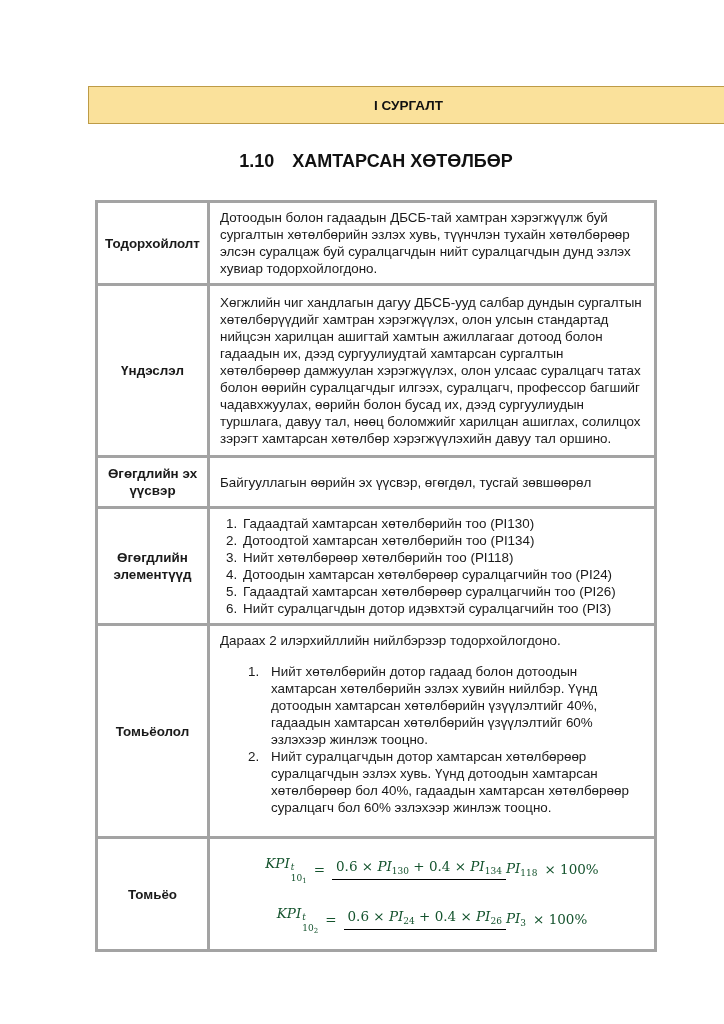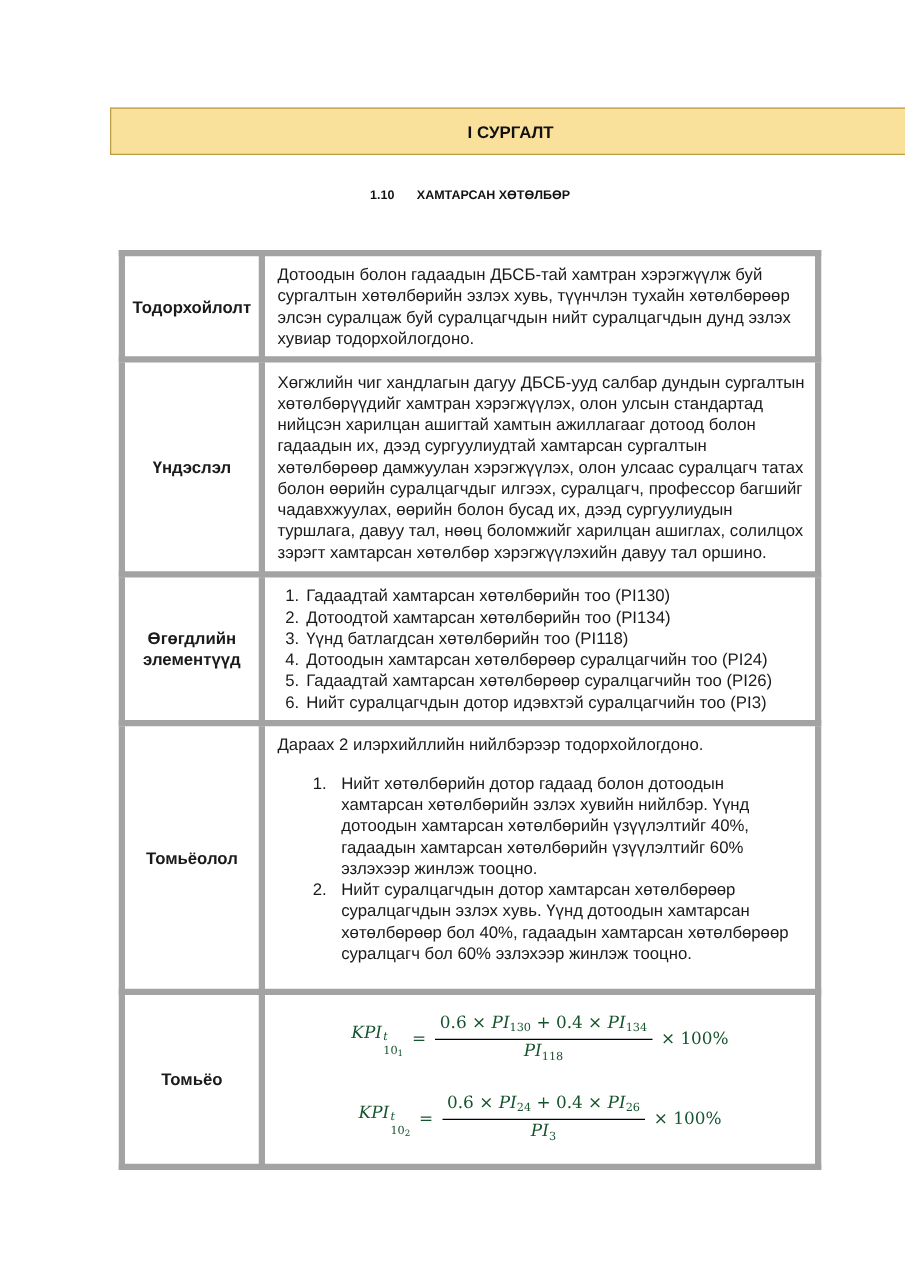--- a/index.html
+++ b/index.html
@@ -25,36 +25,36 @@
     font-weight:bold;
     font-size:13.5px;
     color:#111;
   }
   .doc-title {
     position:absolute;
     left:95px; top:151px;
     width:562px;
     text-align:center;
     font-weight:bold;
-    font-size:10px;
+    font-size:18px;
     color:#111;
   }
   .doc-title .t-num { margin-right:18px; }
 
   table.def-table {
     position:absolute;
     left:95px; top:200px;
     width:562px;
     border-collapse:collapse;
     table-layout:fixed;
     font-size:13.4px;
     line-height:17px;
   }
   table.def-table td {
-    border:5px solid #a3a3a3;
+    border:3px solid #a3a3a3;
     vertical-align:middle;
   }
   td.label-cell {
     width:112px;
     text-align:center;
     font-weight:bold;
     padding:4px 6px;
   }
   td.content-cell {
     padding:6px 7px 6px 10px;
@@ -90,21 +90,21 @@
     align-items:flex-start;
     line-height:1;
     margin-left:1px;
     transform:translateY(2px);
   }
   .stk-sup { font-size:9px; font-style:italic; }
   .stk-sub { font-size:9px; margin-top:2px; white-space:nowrap; }
   .subsub { font-size:7px; vertical-align:-2px; }
   .frac {
     display:inline-flex;
-    flex-direction:column;
+    flex-direction:row;
     align-items:center;
     line-height:1.3;
   }
   .frac .num {
     border-bottom:1px solid #000;
     padding:0 4px 1px 4px;
     white-space:nowrap;
   }
   .frac .den { padding-top:1px; white-space:nowrap; }
   .msub { font-size:9px; vertical-align:-3px; }
@@ -135,30 +135,38 @@
 
       <tr style="height:172px;">
         <td class="label-cell">
           <span>Үндэслэл</span>
         </td>
         <td class="content-cell">
           <span>Хөгжлийн чиг хандлагын дагуу ДБСБ-ууд салбар дундын сургалтын хөтөлбөрүүдийг хамтран хэрэгжүүлэх, олон улсын стандартад нийцсэн харилцан ашигтай хамтын ажиллагааг дотоод болон гадаадын их, дээд сургуулиудтай хамтарсан сургалтын хөтөлбөрөөр дамжуулан хэрэгжүүлэх, олон улсаас суралцагч татах болон өөрийн суралцагчдыг илгээх, суралцагч, профессор багшийг чадавхжуулах, өөрийн болон бусад их, дээд сургуулиудын туршлага, давуу тал, нөөц боломжийг харилцан ашиглах, солилцох зэрэгт хамтарсан хөтөлбөр хэрэгжүүлэхийн давуу тал оршино.</span>
         </td>
       </tr>
 
+      <tr style="height:51px;">
+        <td class="label-cell">
+          <span>Өгөгдлийн эх үүсвэр</span>
+        </td>
+        <td class="content-cell">
+          <span>Байгууллагын өөрийн эх үүсвэр, өгөгдөл, тусгай зөвшөөрөл</span>
+        </td>
+      </tr>
 
       <tr style="height:109px;">
         <td class="label-cell">
           <span>Өгөгдлийн элементүүд</span>
         </td>
         <td class="content-cell">
           <ol class="plain-list">
             <li>Гадаадтай хамтарсан хөтөлбөрийн тоо (PI130)</li>
             <li>Дотоодтой хамтарсан хөтөлбөрийн тоо (PI134)</li>
-            <li>Үүнд батлагдсан хөтөлбөрийн тоо (PI118)</li>
+            <li>Нийт хөтөлбөрөөр хөтөлбөрийн тоо (PI118)</li>
             <li>Дотоодын хамтарсан хөтөлбөрөөр суралцагчийн тоо (PI24)</li>
             <li>Гадаадтай хамтарсан хөтөлбөрөөр суралцагчийн тоо (PI26)</li>
             <li>Нийт суралцагчдын дотор идэвхтэй суралцагчийн тоо (PI3)</li>
           </ol>
         </td>
       </tr>
 
 
       <tr style="height:157px;">
         <td class="label-cell">

